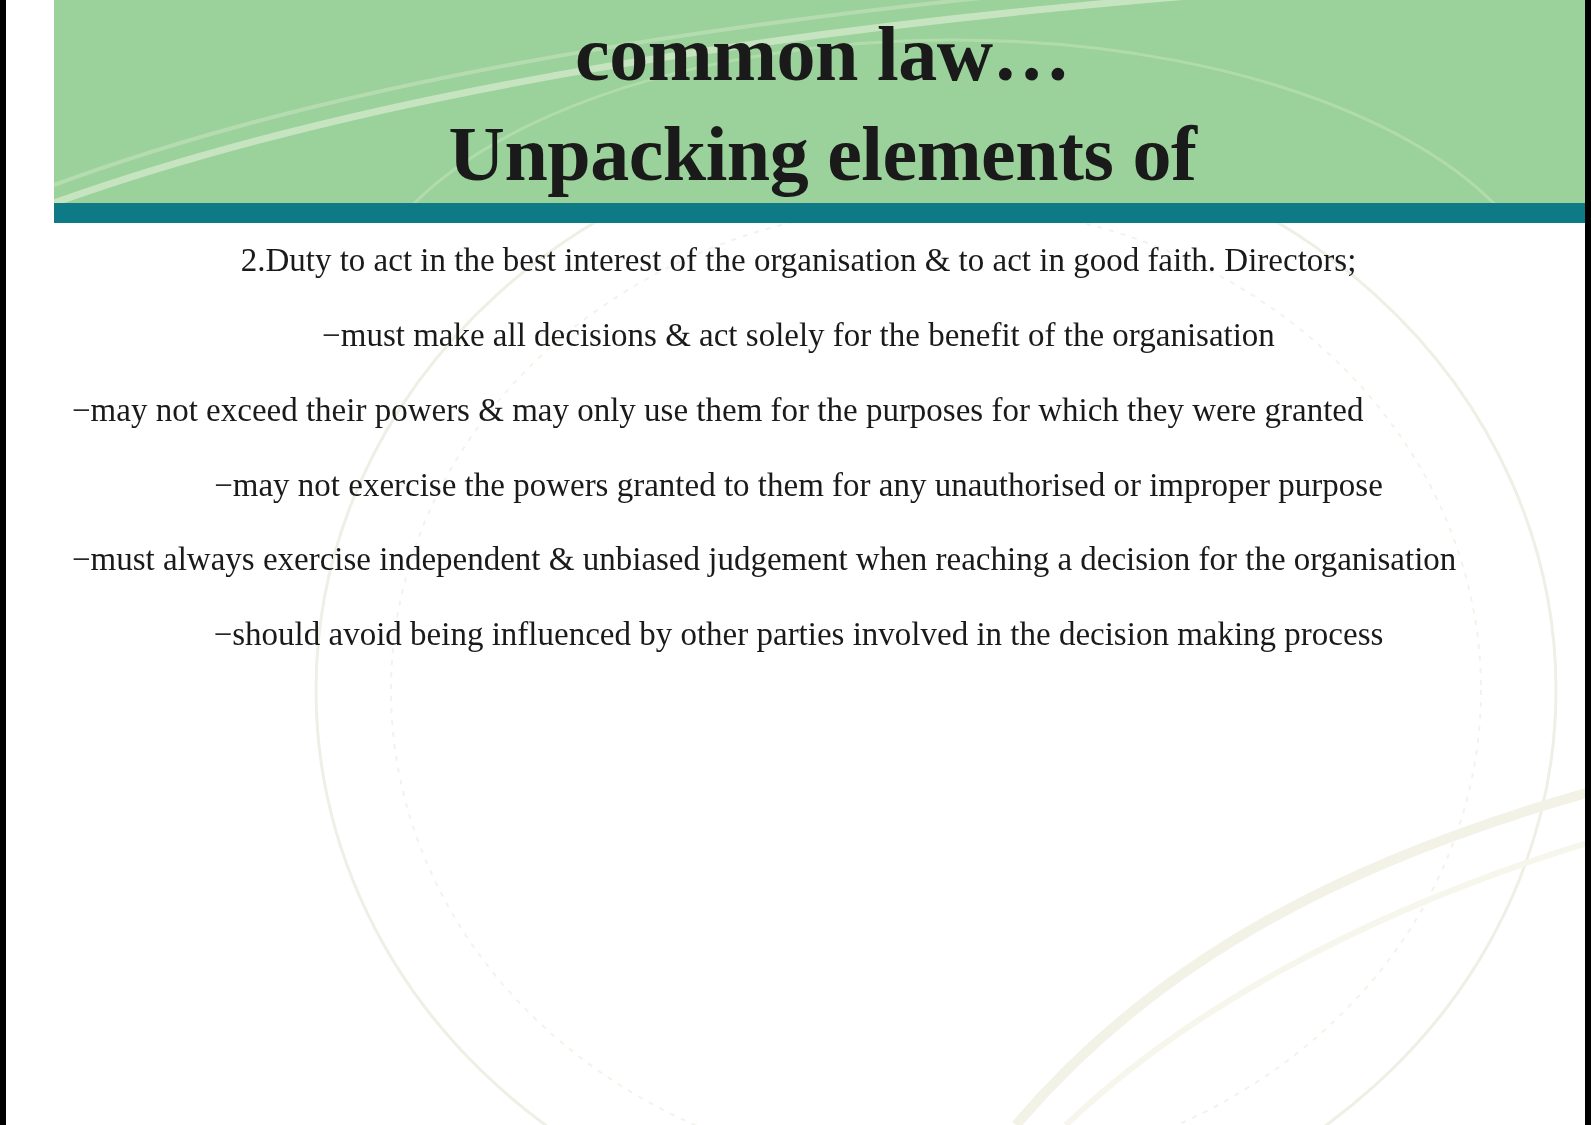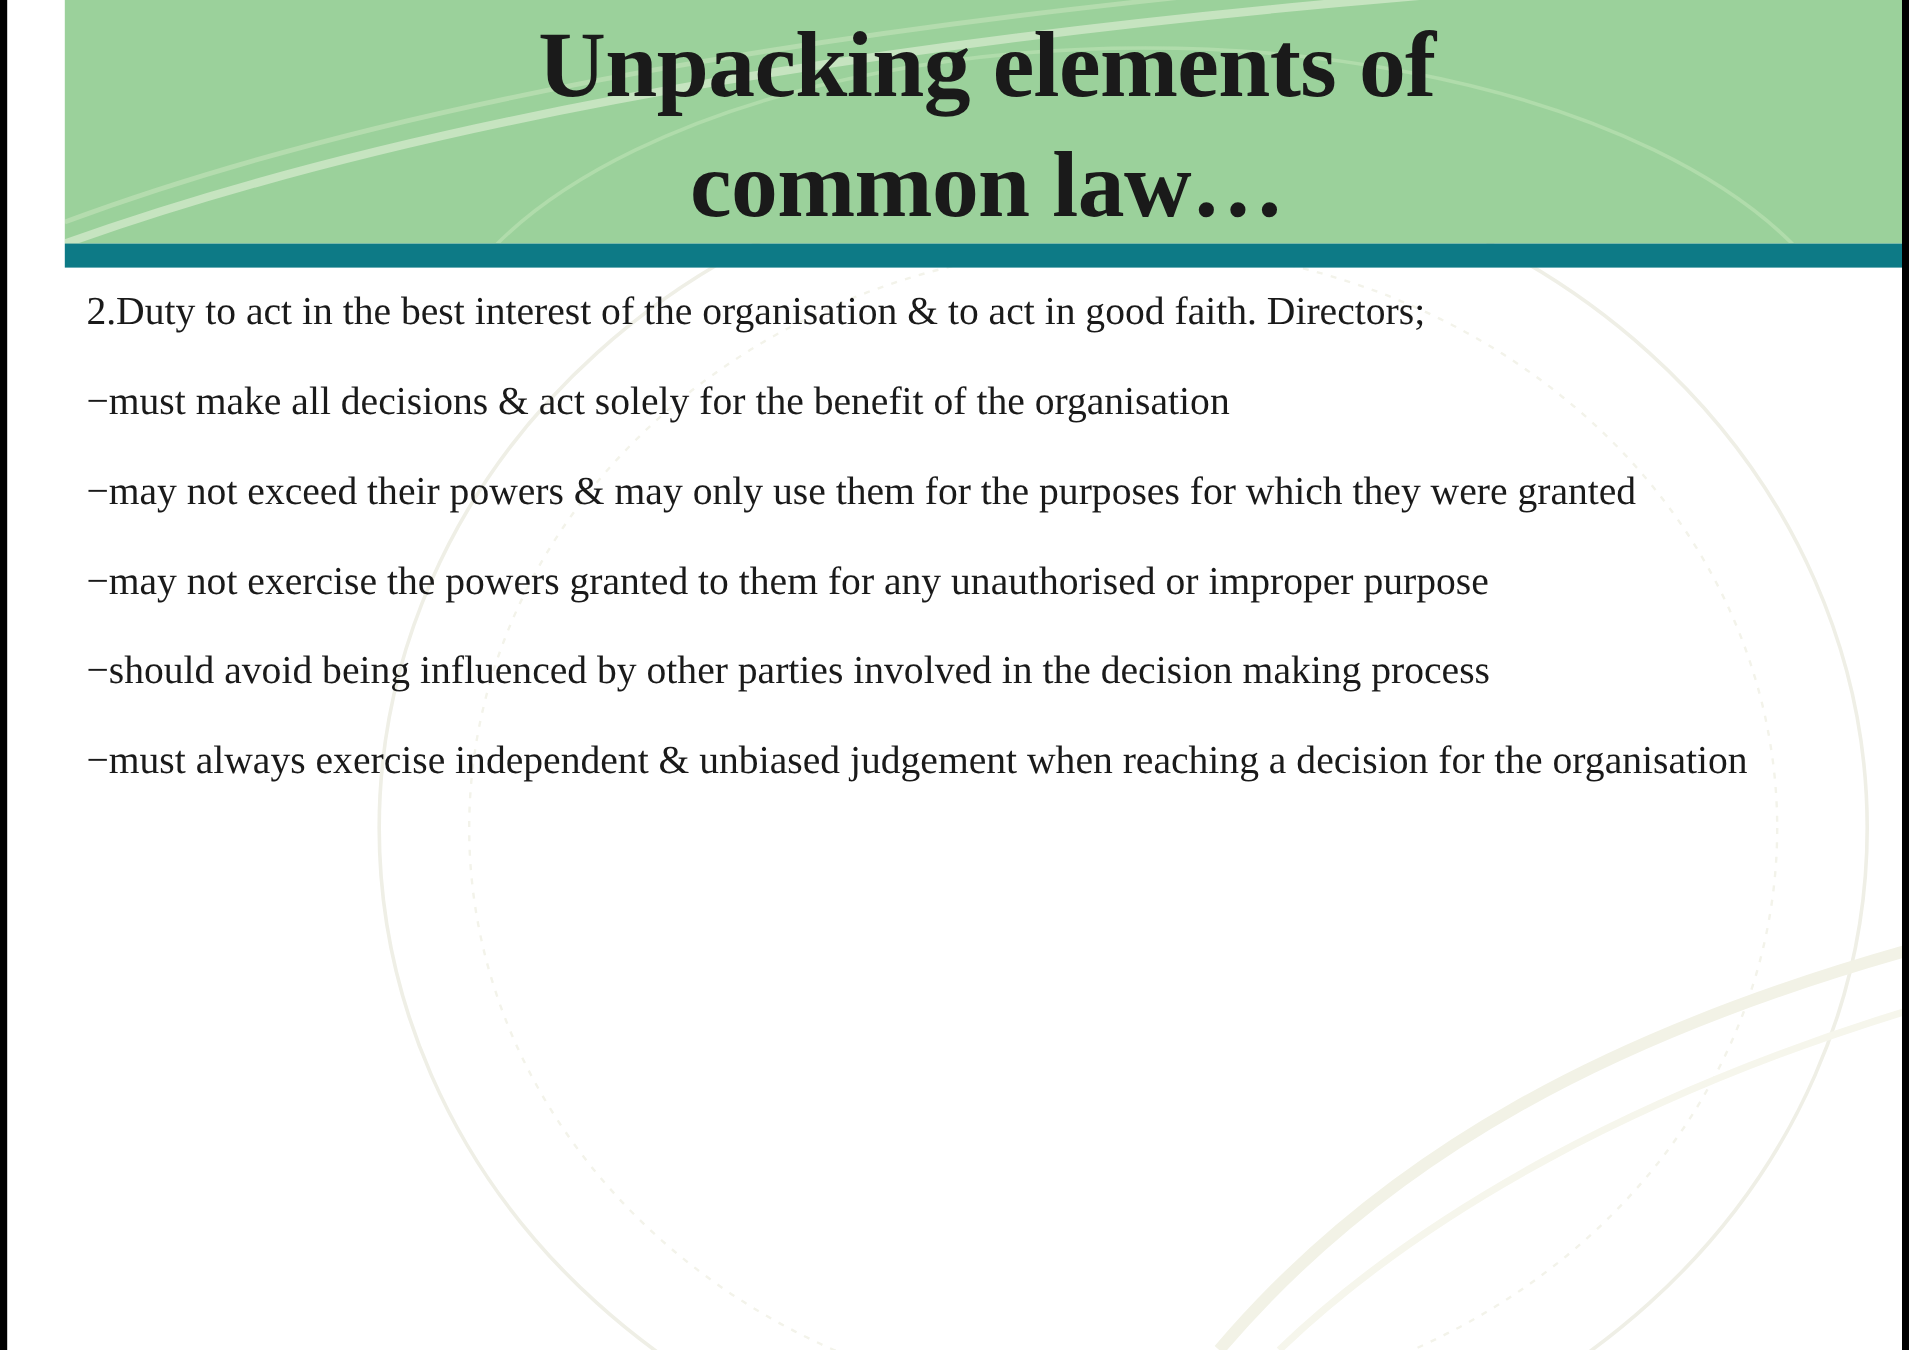--- a/index.html
+++ b/index.html
@@ -76,21 +76,21 @@
     font-size: 33px;
     line-height: 1.45;
     color: #1a1a1a;
     text-align: justify;
     text-justify: inter-word;
   }
   p.para + p.para {
     margin-top: 27px;
   }
   p.para.nojust {
-    text-align: left;
+    text-align: center;
   }
 </style>
 </head>
 <body>
 
 <div class="slide">
 
   <svg class="bg-swoosh" width="1591" height="1125" viewBox="0 0 1591 1125" aria-hidden="true">
     <ellipse cx="930" cy="690" rx="620" ry="560" fill="none" stroke="#efefe6" stroke-width="3"></ellipse>
     <ellipse cx="930" cy="690" rx="545" ry="485" fill="none" stroke="#f3f3ea" stroke-width="2" stroke-dasharray="5 7"></ellipse>
@@ -98,29 +98,29 @@
     <path d="M1591,840 C1360,910 1180,1010 1060,1125" fill="none" stroke="#f6f6ec" stroke-width="6"></path>
   </svg>
 
   <div class="title-band">
     <svg class="band-swoosh" width="1537" height="203" viewBox="0 0 1537 203" aria-hidden="true">
       <path d="M0,203 C260,110 700,10 1537,-30" fill="none" stroke="#c6e4c0" stroke-width="7"></path>
       <path d="M0,185 C240,96 660,-4 1537,-48" fill="none" stroke="#b4dcae" stroke-width="4"></path>
       <ellipse cx="900" cy="330" rx="600" ry="290" fill="none" stroke="#b0dcab" stroke-width="3"></ellipse>
     </svg>
     <div class="title-text">
+      <div>common law…</div>
       <div>Unpacking elements of</div>
-      <div>common law…</div>
     </div>
   </div>
 
   <div class="title-rule"></div>
 
   <div class="body-area">
     <p class="para nojust">2.Duty to act in the best interest of the organisation &amp; to act in good faith. Directors;</p>
     <p class="para nojust">−must make all decisions &amp; act solely for the benefit of the organisation</p>
     <p class="para">−may not exceed their powers &amp; may only use them for the purposes for which they were granted</p>
     <p class="para nojust">−may not exercise the powers granted to them for any unauthorised or improper purpose</p>
+    <p class="para">−must always exercise independent &amp; unbiased judgement when reaching a decision for the organisation</p>
     <p class="para nojust">−should avoid being influenced by other parties involved in the decision making process</p>
-    <p class="para">−must always exercise independent &amp; unbiased judgement when reaching a decision for the organisation</p>
   </div>
 
 </div>
 
 </body></html>

